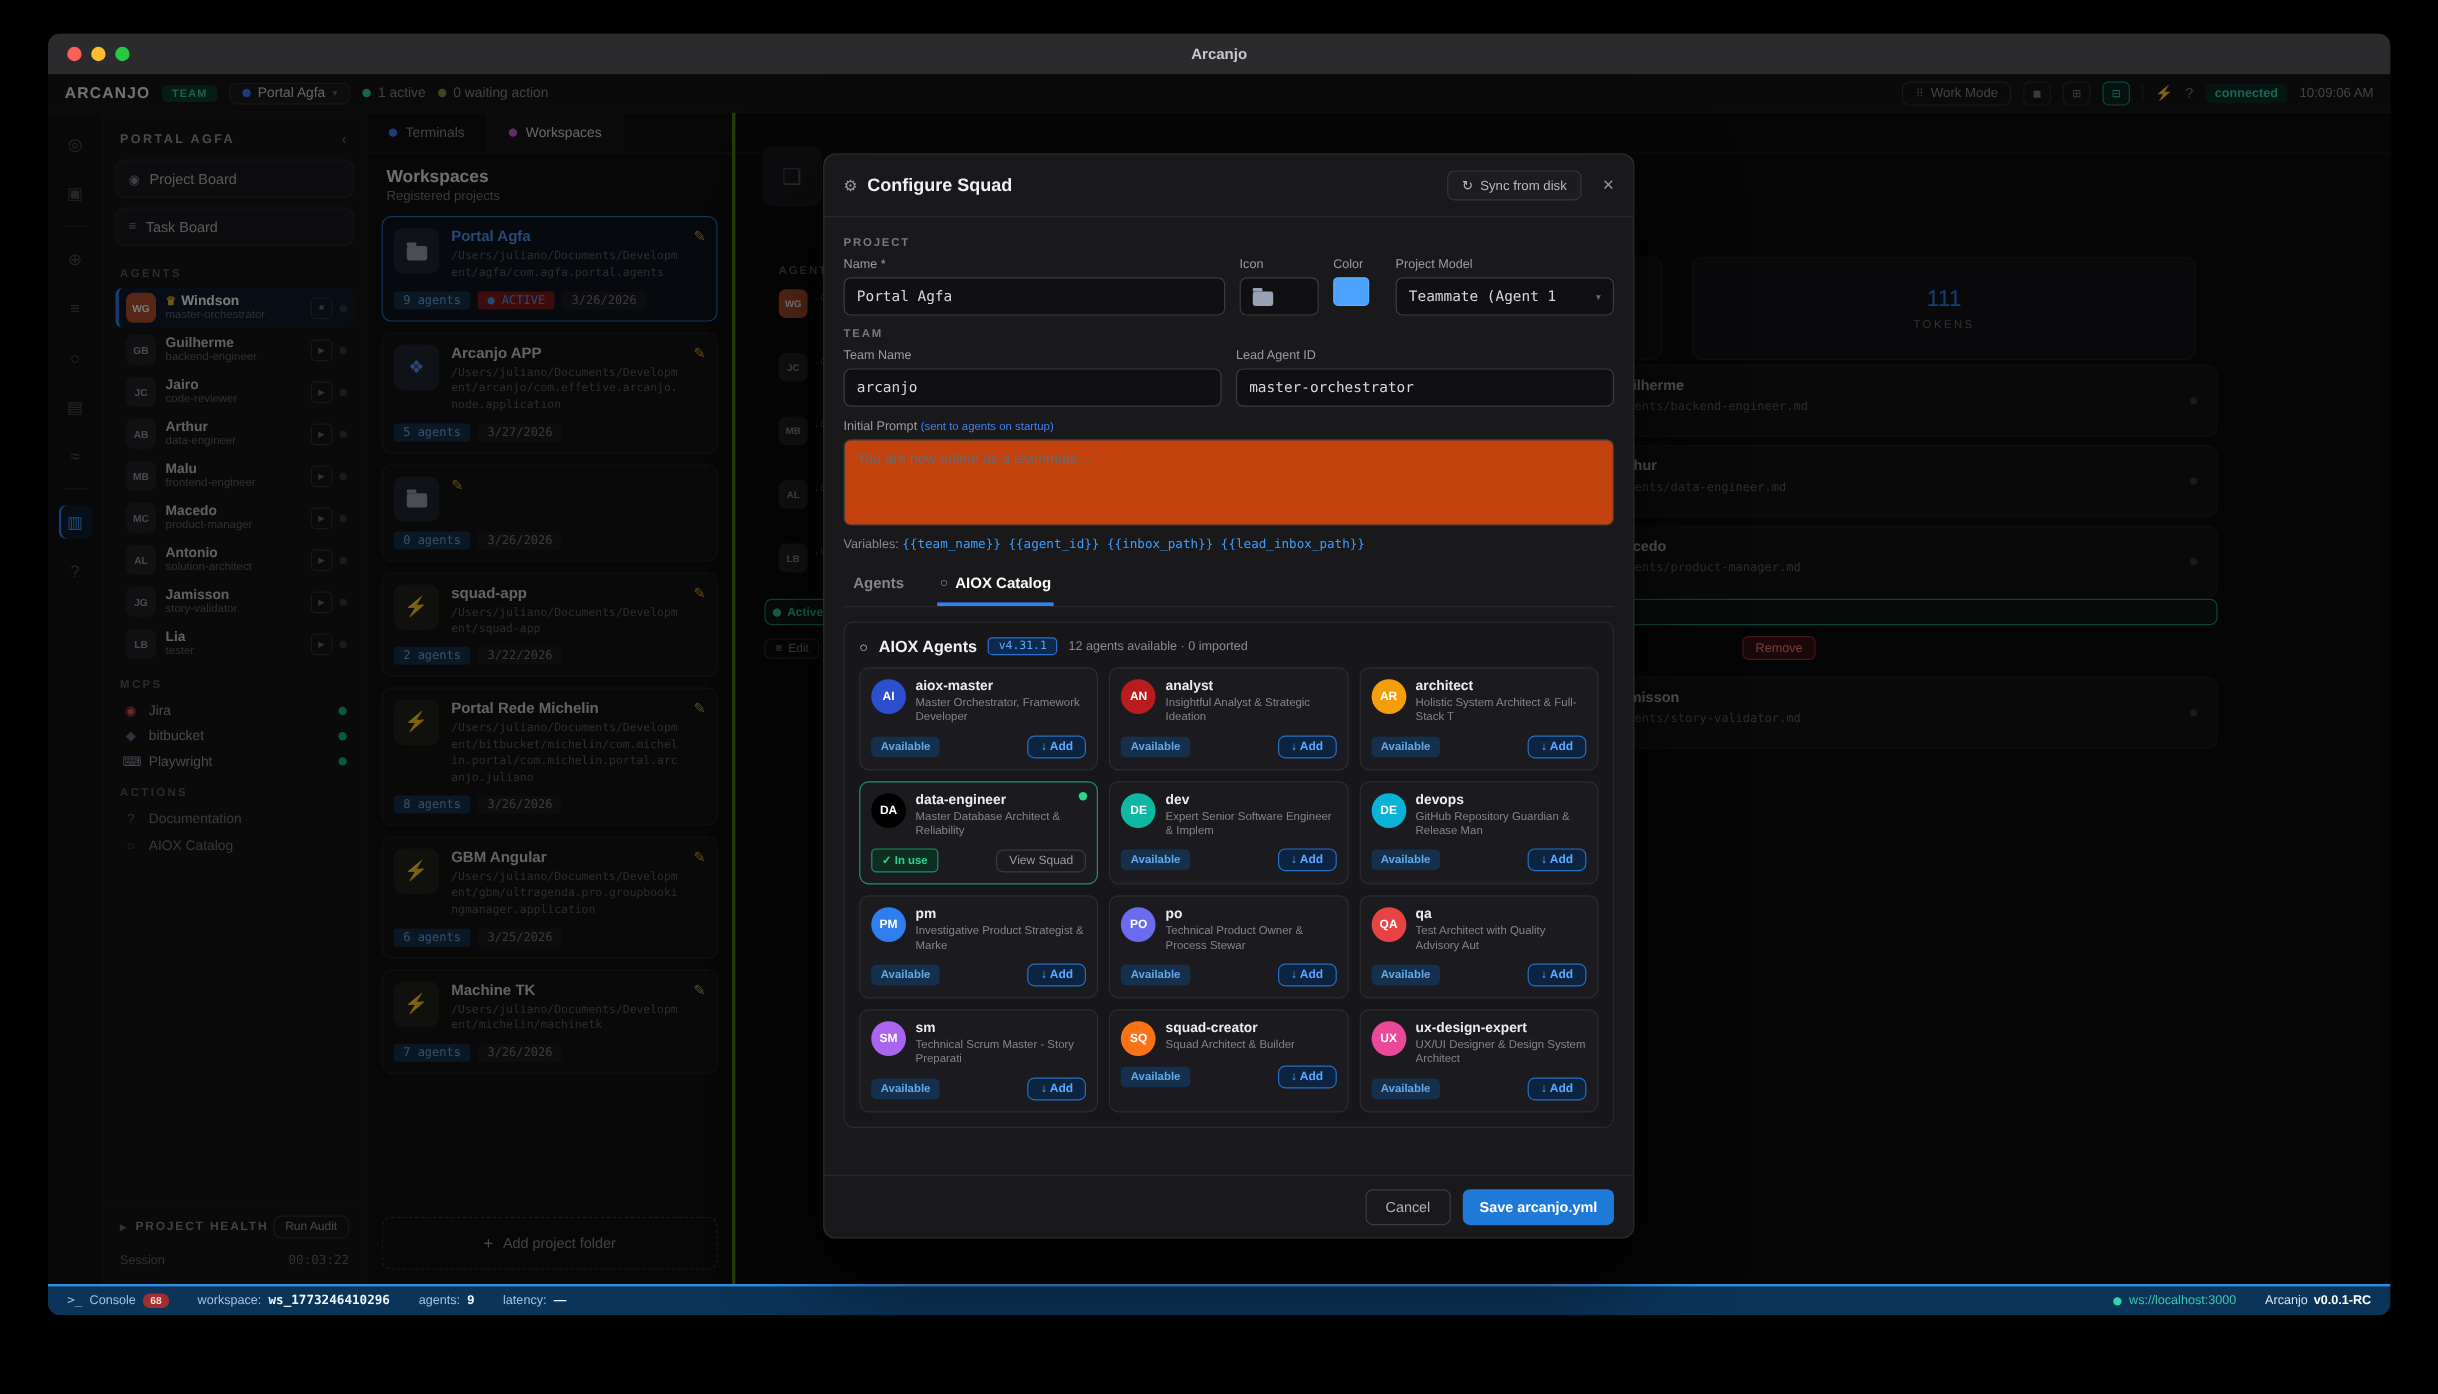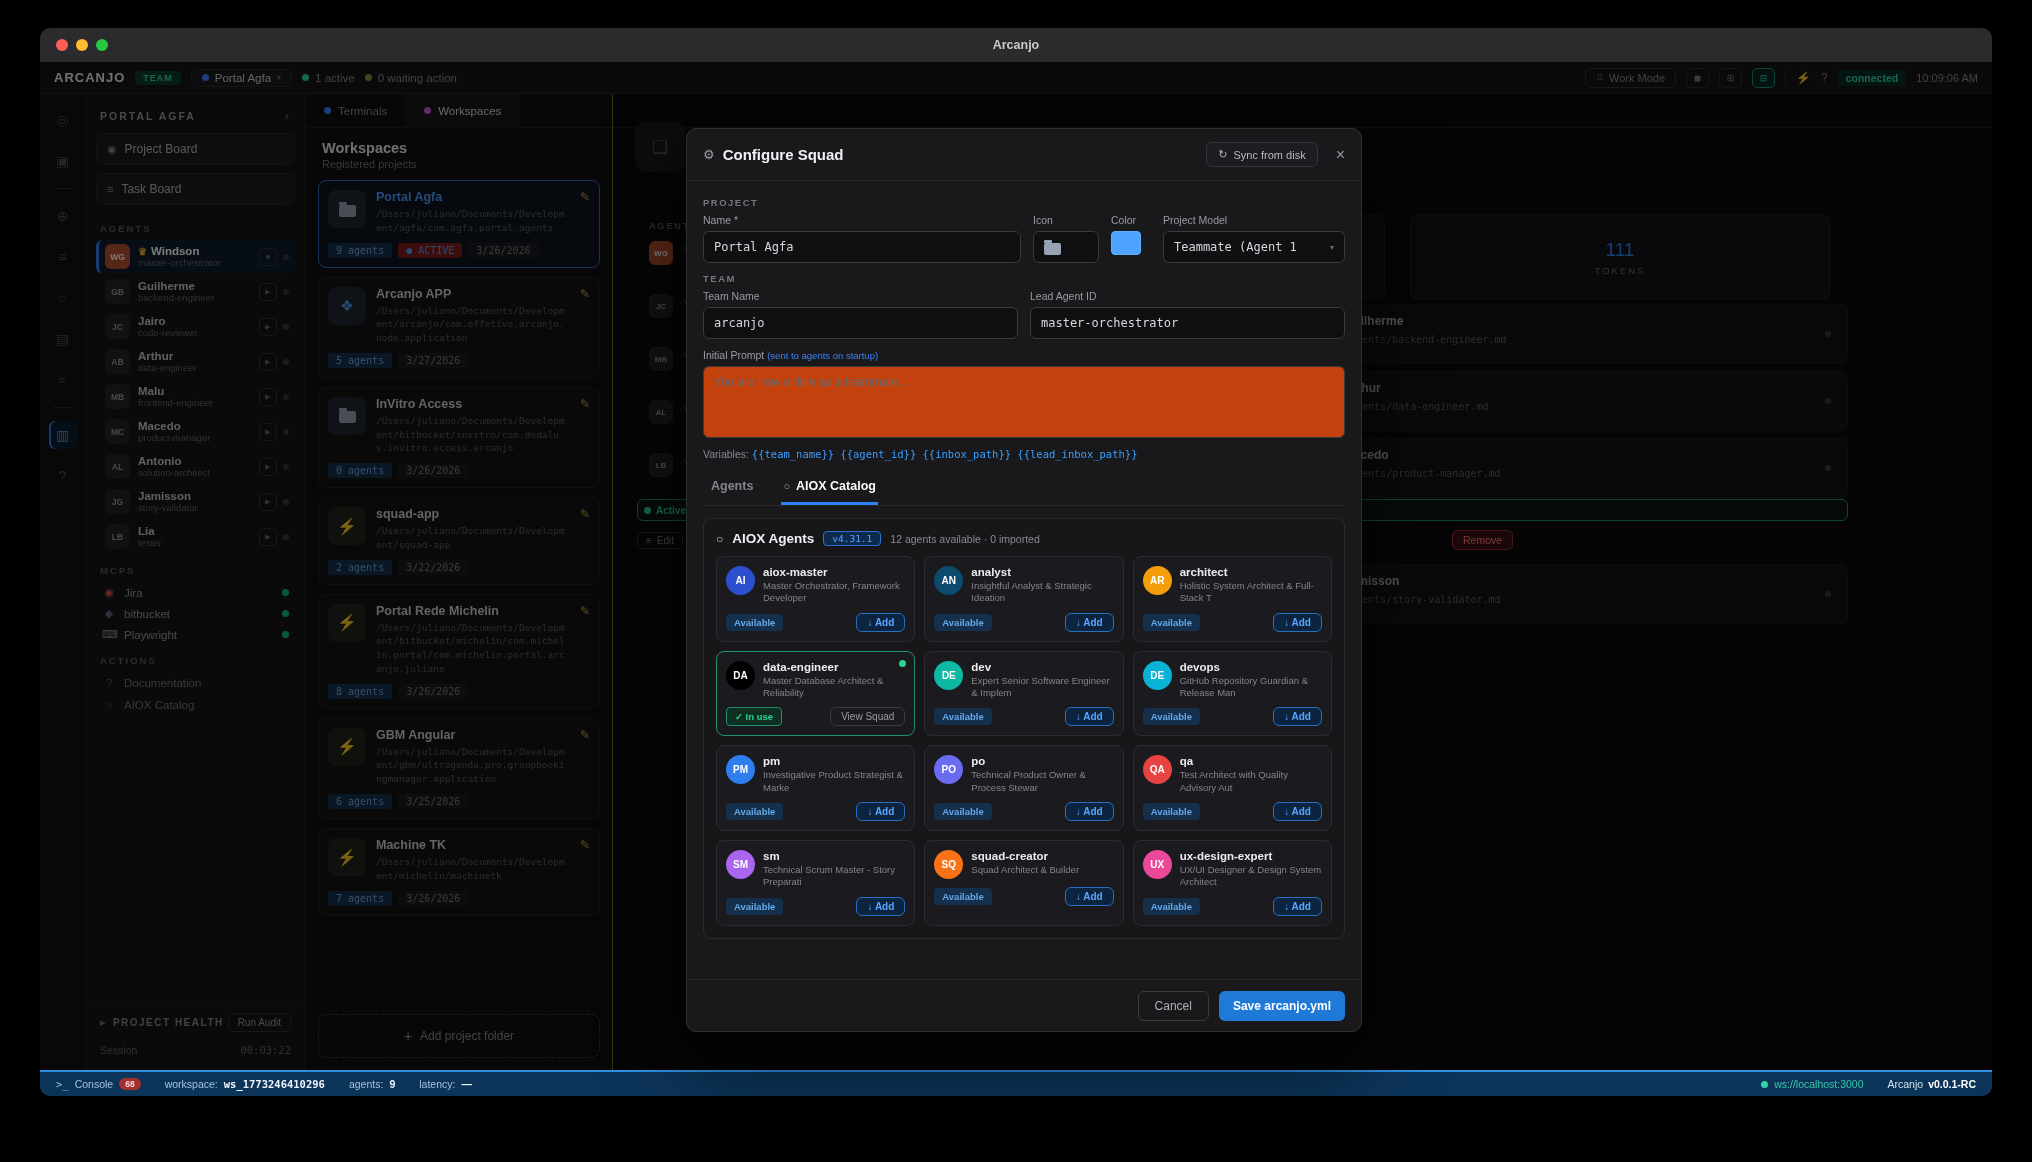--- a/index.html
+++ b/index.html
@@ -68,21 +68,21 @@
   .act-row{display:flex;align-items:center;gap:8px;padding:5px 6px;font-size:11.5px;color:#77777d}
   .act-ic{color:#5c5c62;width:14px;text-align:center;font-size:11px}
   .sb-spacer{flex:1}
   .health{border-top:1px solid #202024;margin:0 -10px;padding:10px 14px 8px}
   .health-row{display:flex;justify-content:space-between;align-items:center}
   .health-title{color:#8a8a90;font-size:10px;font-weight:bold;letter-spacing:1.5px;display:flex;gap:6px;align-items:center}
   .tri{font-size:7px;color:#6a6a70}
   .run-audit{background:none;border:1px solid #323236;border-radius:6px;color:#9a9aa0;font-size:10px;padding:3px 9px}
   .session-row{display:flex;justify-content:space-between;color:#66666c;font-size:10.5px;padding:12px 0 6px}
   
-  .ws-col{width:307px;flex:0 0 307px;background:#101012;border-right:1px solid #4d7c0f;display:flex;flex-direction:column;min-height:0}
+  .ws-col{width:307px;flex:0 0 307px;background:#101012;border-right:3px solid #4d7c0f;display:flex;flex-direction:column;min-height:0}
   .tabs{height:34px;flex:0 0 34px;border-bottom:1px solid #202022;display:flex}
   .tab{display:flex;align-items:center;gap:7px;padding:0 18px;font-size:11.5px;color:#8a8a90;border-right:1px solid #1c1c1f;cursor:pointer}
   .tab.active{background:#17171a;color:#d8d8dc}
   .tab-dot{width:7px;height:7px;border-radius:50%}
   .ws-head{padding:12px 16px 8px}
   .ws-title{color:#e8e8ec;font-size:14.5px;font-weight:bold}
   .ws-sub{color:#77777d;font-size:11px;margin-top:2px}
   .proj-list{flex:1;min-height:0;overflow:hidden;padding:2px 12px}
   .proj{border:1px solid #232326;background:#131316;border-radius:8px;padding:9px;margin-bottom:9px;position:relative}
   .proj.sel{border-color:#2e6cb8;background:#0d141d}
@@ -478,24 +478,20 @@
               <div class="p-badges">
                 <span class="b-agents mono">5 agents</span>
                 <span class="b-date mono">3/27/2026</span>
               </div>
             </div>
             <div class="proj">
               <div class="p-top">
                 <div class="p-tile">
                   <span class="cssfolder"></span>
                 </div>
-                <div class="p-body">
-                  <div class="p-name">InVitro Access</div>
-                  <div class="p-path mono">/Users/juliano/Documents/Development/bitbucket/invitro/com.dedalus.invitro.access.arcanjo</div>
-                </div>
                 <span class="pencil">✎</span>
               </div>
               <div class="p-badges">
                 <span class="b-agents mono">0 agents</span>
                 <span class="b-date mono">3/26/2026</span>
               </div>
             </div>
             <div class="proj">
               <div class="p-top">
                 <div class="p-tile t-bolt">
@@ -727,21 +723,21 @@
                       <div class="cc-desc">Master Orchestrator, Framework Developer</div>
                     </div>
                   </div>
                   <div class="cc-foot">
                     <span class="cc-avail">Available</span>
                     <button class="cc-add">↓ Add</button>
                   </div>
                 </div>
                 <div class="cat-card">
                   <div class="cc-top">
-                    <span class="cc-av" style="background: #0c4a6e;">AN</span>
+                    <span class="cc-av" style="background: #b91c1c;">AN</span>
                     <div class="cc-tx">
                       <div class="cc-name">analyst</div>
                       <div class="cc-desc">Insightful Analyst &amp; Strategic Ideation</div>
                     </div>
                   </div>
                   <div class="cc-foot">
                     <span class="cc-avail">Available</span>
                     <button class="cc-add">↓ Add</button>
                   </div>
                 </div>

